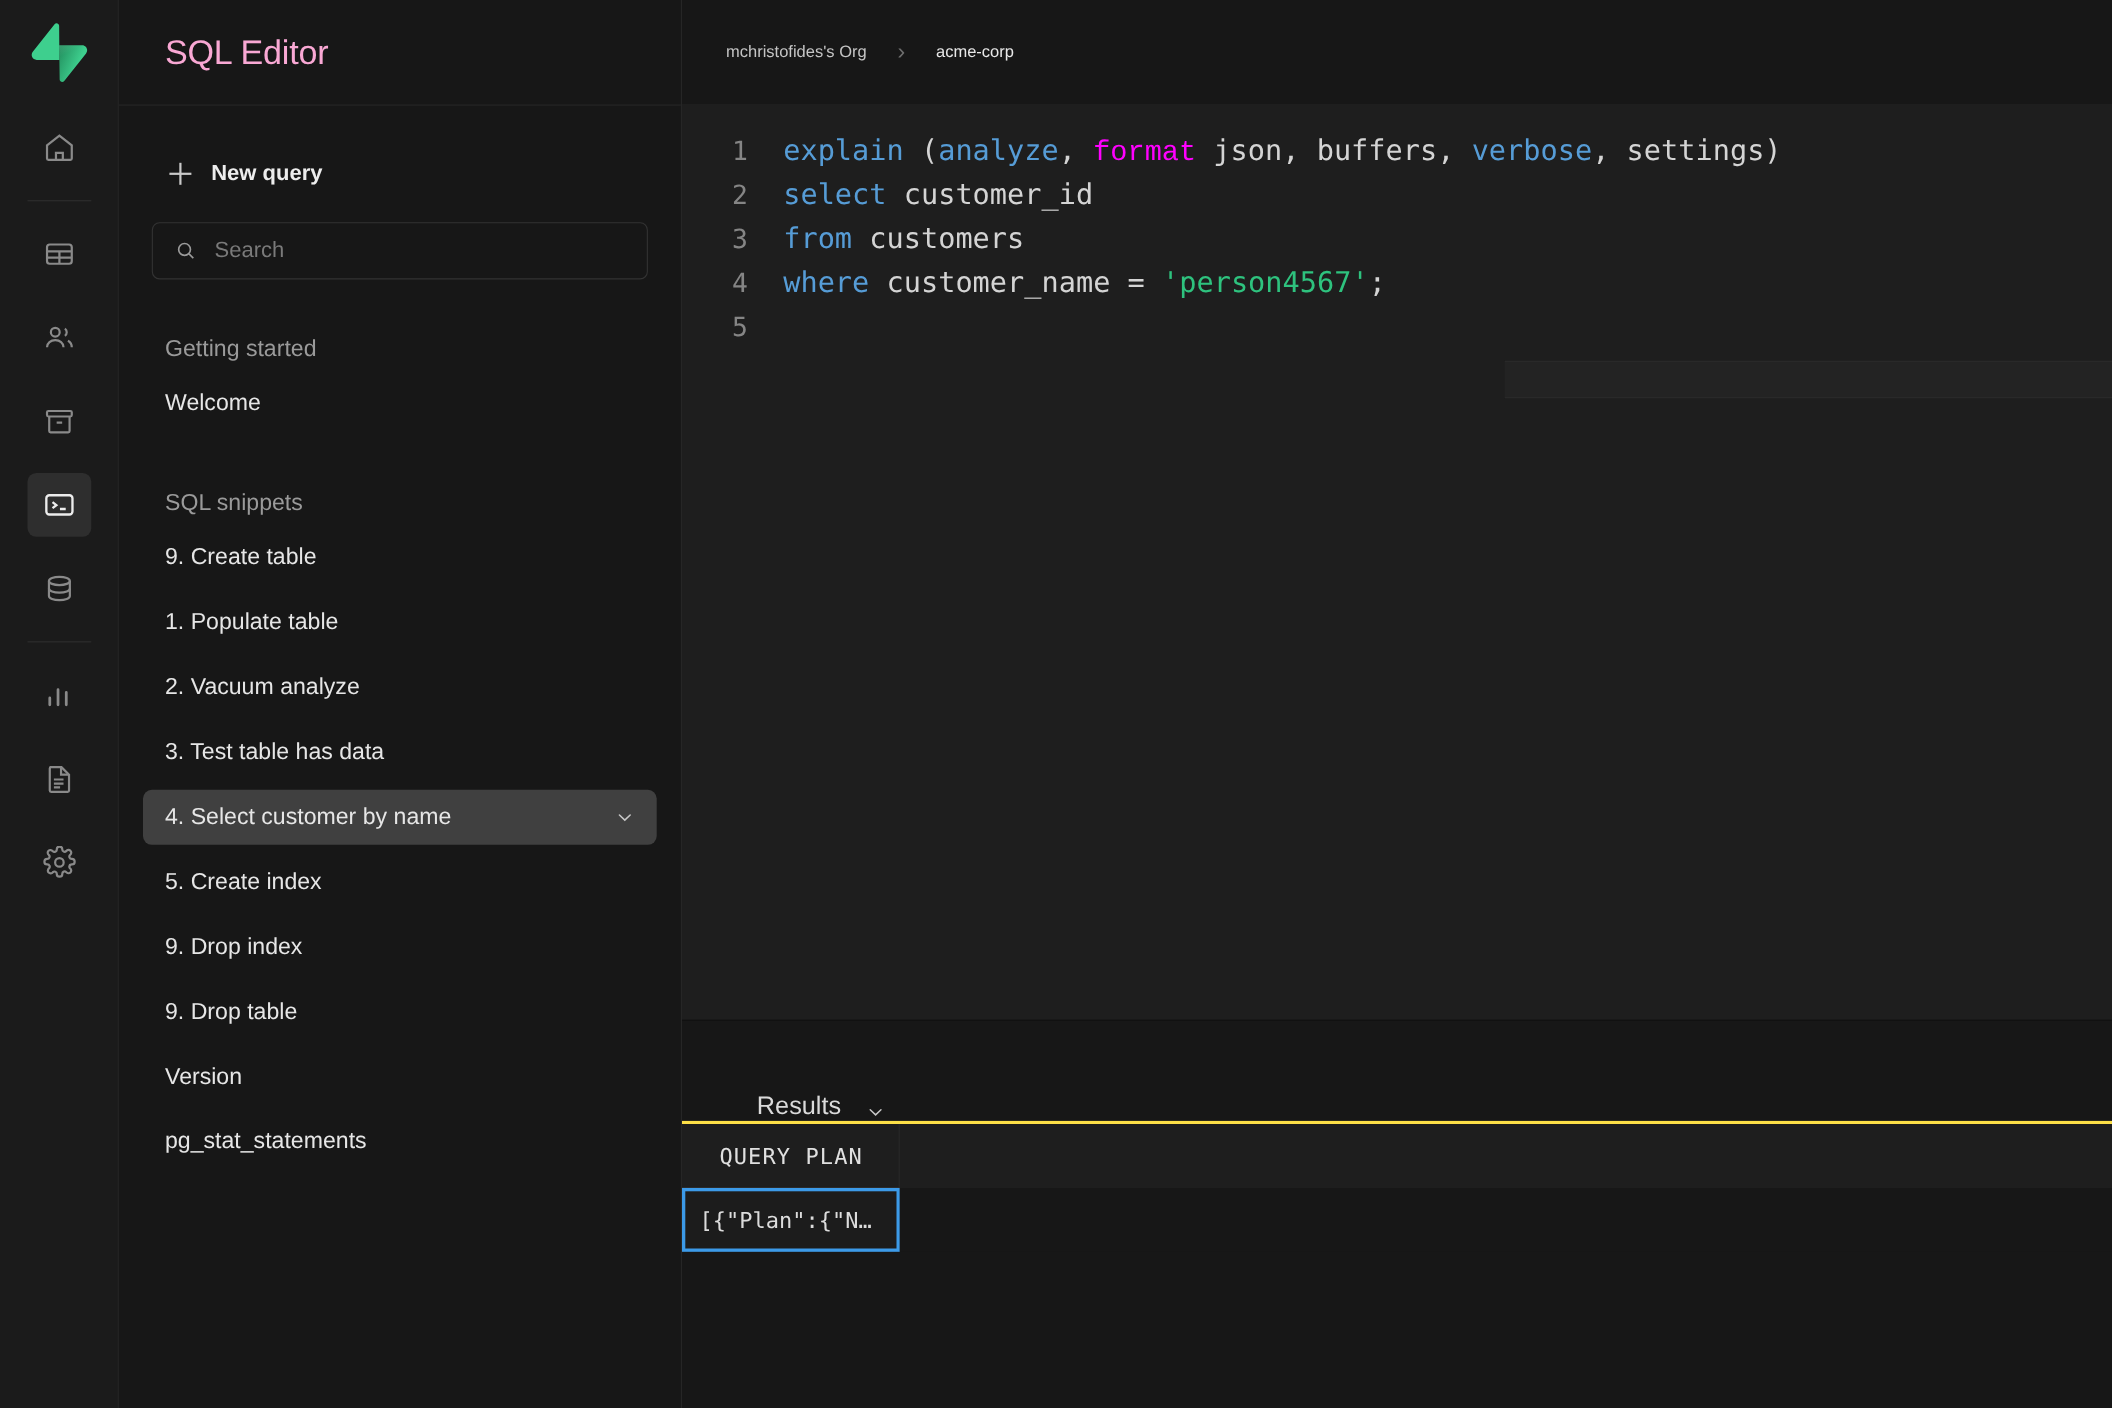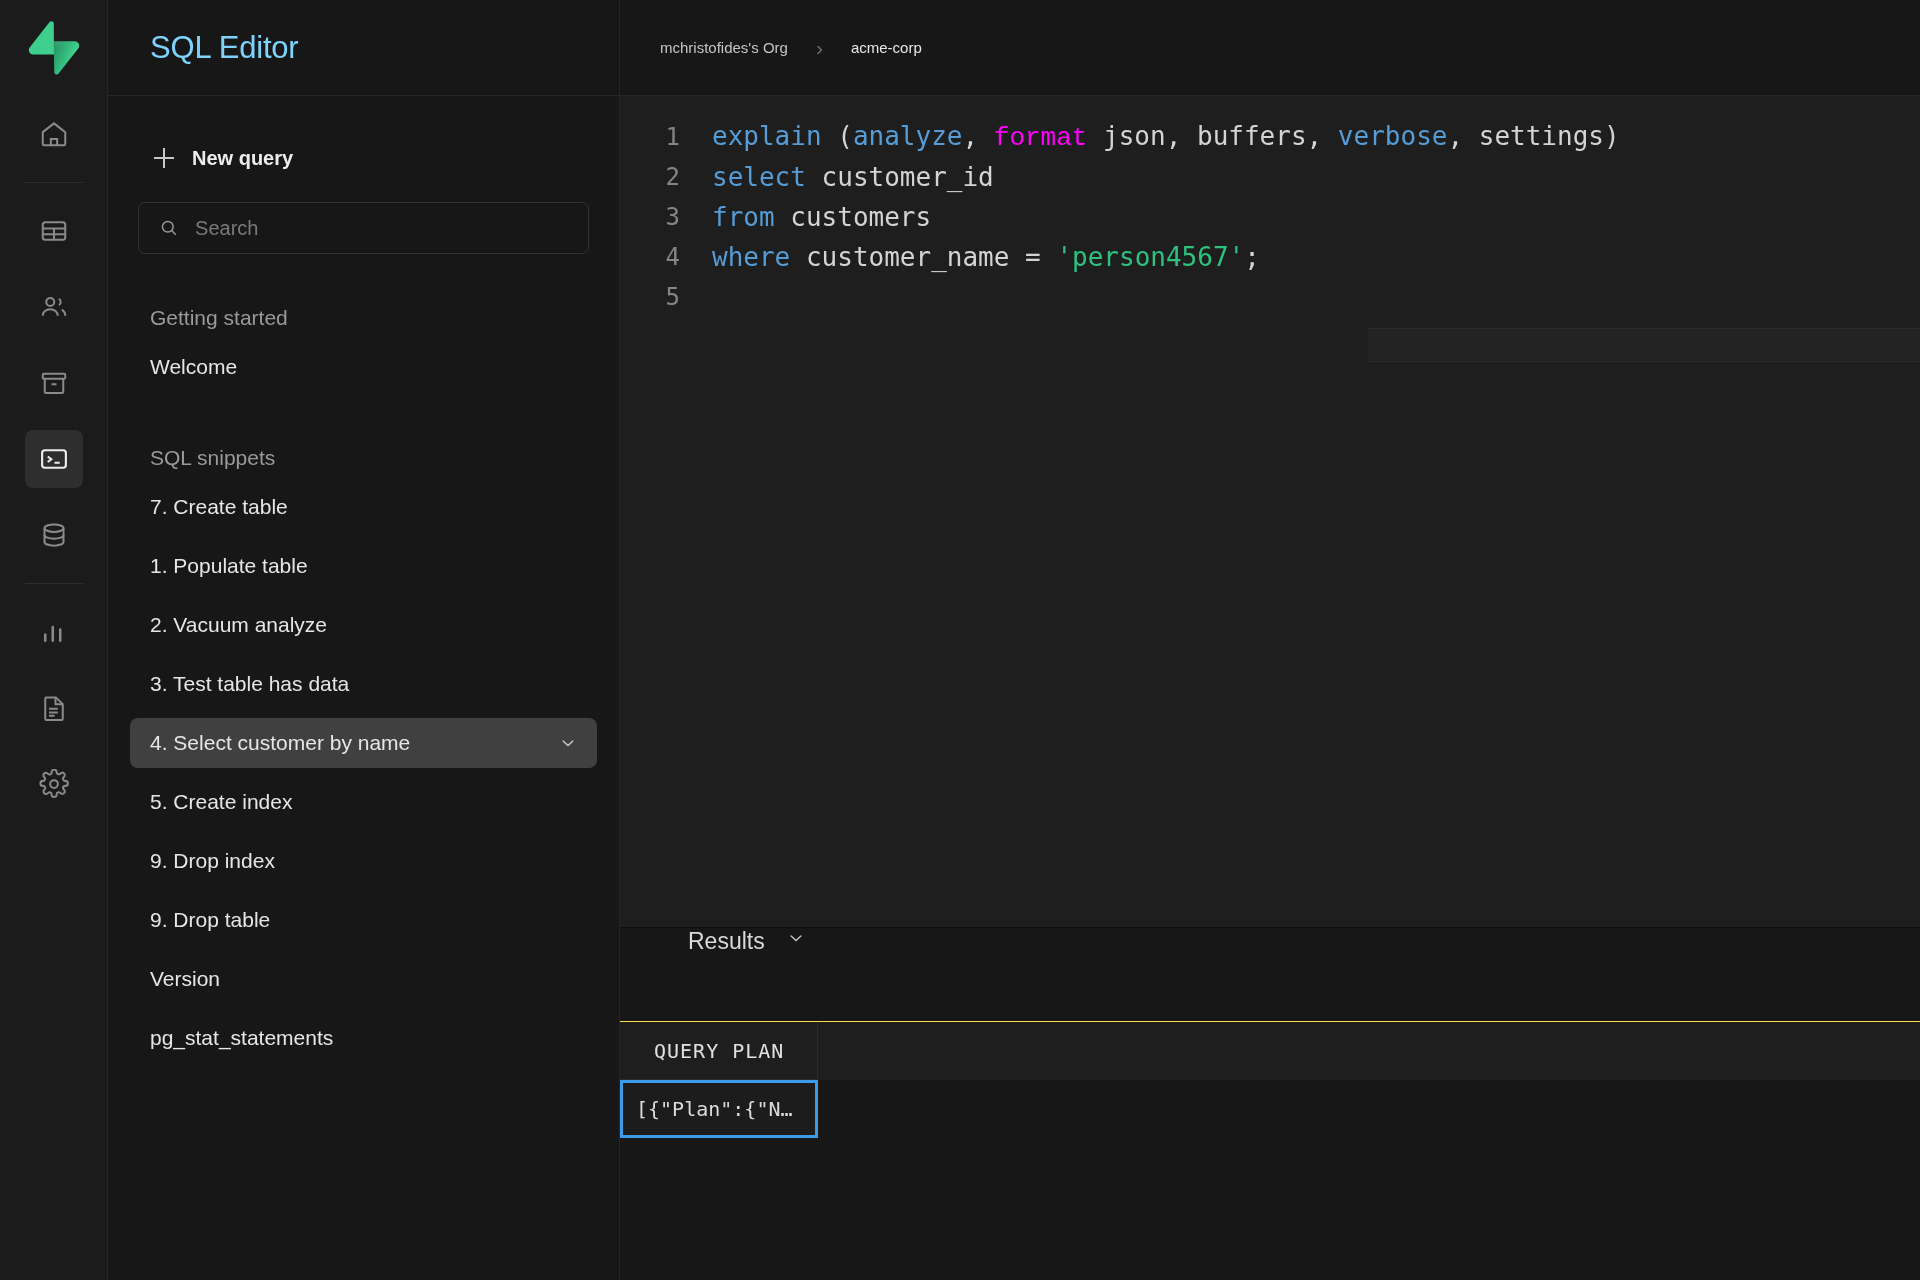--- a/index.html
+++ b/index.html
@@ -41,21 +41,21 @@
     background: #171717;
     border-right: 1px solid #262626;
     display: flex; flex-direction: column;
   }
   .sidebar-header {
     height: 96px; min-height: 96px;
     display: flex; align-items: center;
     padding: 0 42px;
     border-bottom: 1px solid #262626;
   }
-  .sidebar-title { font-size: 31px; color: #7dd3fc; font-weight: 400; letter-spacing: -0.2px; }
+  .sidebar-title { font-size: 31px; color: #f9a8d4; font-weight: 400; letter-spacing: -0.2px; }
   .sidebar-body { flex: 1; padding-top: 40px; overflow: hidden; }
 
   .new-query {
     display: flex; align-items: center; gap: 18px;
     padding: 0 46px; height: 44px;
     color: #ededed; font-size: 20px; font-weight: bold;
   }
   .plus-ico { width: 20px; height: 20px; position: relative; }
   .plus-ico:before, .plus-ico:after {
     content: ""; position: absolute; background: #c9c9c9;
@@ -124,22 +124,22 @@
   .str { color: #2ec27e; }
   .punc { color: #d4d4d4; }
   .caret-line {
     position: absolute; left: 748px; right: 0; height: 34px;
     background: #232323; border-top: 1px solid #2b2b2b; border-bottom: 1px solid #2b2b2b;
   }
 
   
   .results-pane { height: 352px; min-height: 352px; background: #171717; display: flex; flex-direction: column; }
   .results-head {
-    height: 94px; min-height: 94px; display: flex; align-items: flex-start; gap: 22px;
-    padding: 0 68px; border-bottom: 1px solid #fde047;
+    height: 94px; min-height: 94px; display: flex; align-items: flex-end; gap: 22px;
+    padding: 0 68px; border-bottom: 3px solid #fde047;
   }
   .results-label { color: #dadada; font-size: 23px; }
 
   .grid { flex: 1; background: #171717; position: relative; }
   .grid-header-row { display: flex; height: 58px; border-bottom: 1px solid #2b2b2b; }
   .grid-th {
     width: 198px; display: flex; align-items: center; padding-left: 34px;
     font-family: "DejaVu Sans Mono", monospace; font-size: 20px; color: #e0e0e0;
     letter-spacing: 1px; border-right: 1px solid #2b2b2b;
     background: #1e1e1e;
@@ -270,21 +270,21 @@
             <span>Welcome</span>
           </div>
         </div>
       </div>
 
       <div class="group-snippets">
         <div class="section-label">SQL snippets</div>
         <div class="snip-list">
 
           <div class="snip-row">
-            <span>7. Create table</span>
+            <span>9. Create table</span>
           </div>
           <div class="snip-row">
             <span>1. Populate table</span>
           </div>
           <div class="snip-row">
             <span>2. Vacuum analyze</span>
           </div>
           <div class="snip-row">
             <span>3. Test table has data</span>
           </div>

